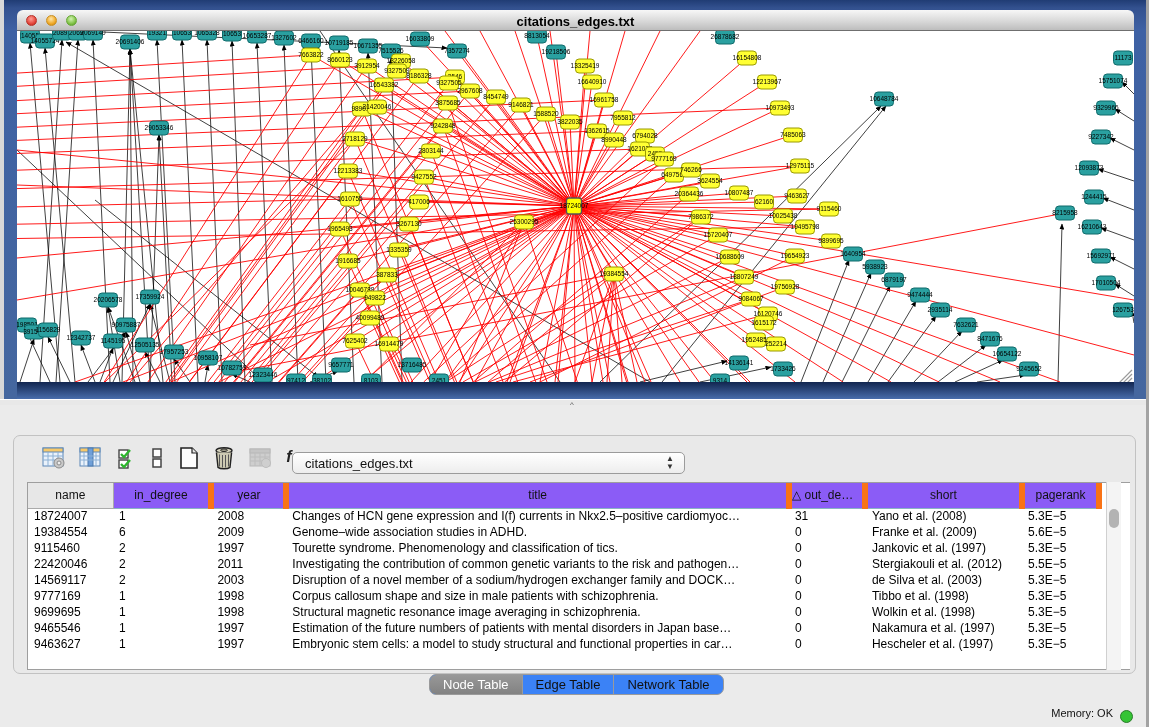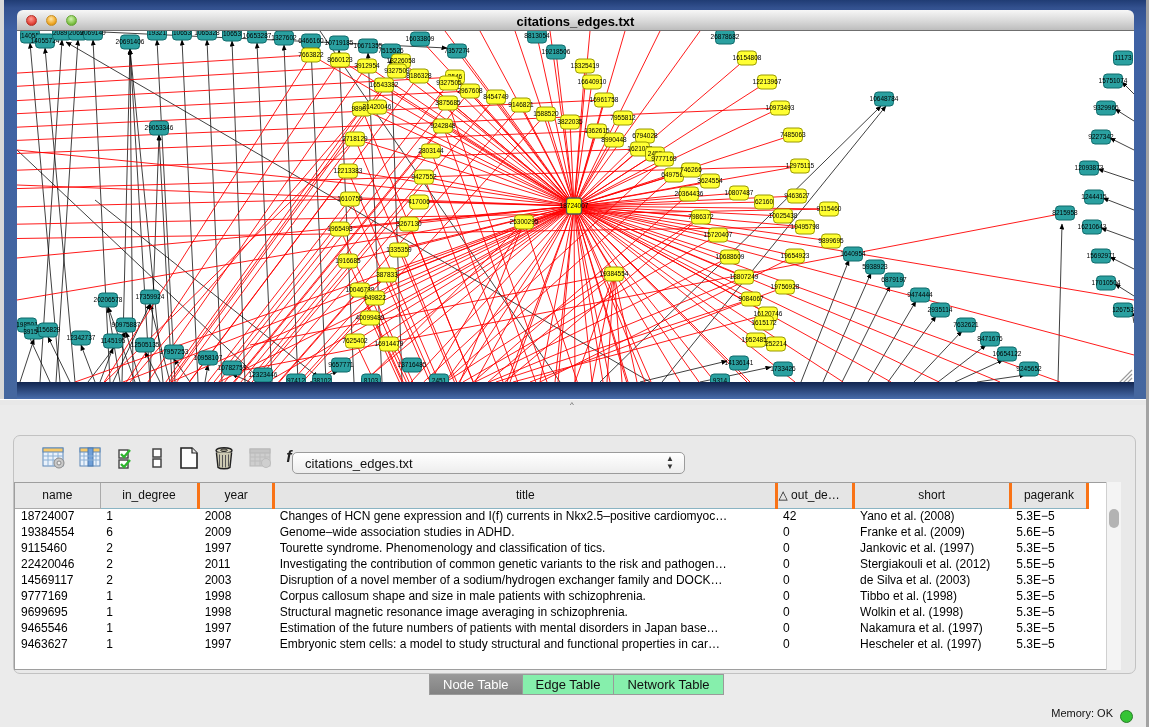--- a/index.html
+++ b/index.html
@@ -30,34 +30,34 @@
 #tphead span.t { position:absolute; left:10px; top:5px; font-size:13px; color:#222; }
 #floaticon { position:absolute; right:32px; top:6px; width:15px; height:15px; }
 #closex { position:absolute; right:11px; top:2px; font-size:16px; font-weight:900; color:#000; }
 #panel { position:absolute; left:13px; top:36px; width:1123px; height:239px;
   background:#e9e9e9; border:1px solid #c2c2c2; border-radius:7px; }
 #toolbar { position:absolute; left:6px; top:10px; height:26px;padding-left:22px; }
 #combo { position:absolute; left:278px; top:16px; width:393px; height:22px; border:1px solid #9b9b9b;
   border-radius:5px; background:linear-gradient(#ffffff,#ededed); font-size:13px; color:#111;
   padding:3px 0 0 12px; }
 #combo .arr { position:absolute; right:10px; top:2px; font-size:8px; color:#333; line-height:8px; }
-#tablewrap { position:absolute; left:0; top:46px; width:1103px; height:188px; background:#fff;
+#tablewrap { position:absolute; left:13px; top:46px; width:1103px; height:188px; background:#fff;
   border:1px solid #9e9e9e; border-right:none; overflow:hidden; }
 table { border-collapse:collapse; table-layout:fixed; width:1074px; font-size:12px; }
-th { height:25px; background:#e5e5e5; border-right:3px solid #f97316; border-bottom:1px solid #8ab4c3;
+th { height:25px; background:#8b5cf6; border-right:6px solid #f97316; border-bottom:1px solid #8ab4c3;
   font-weight:normal; font-size:12px; color:#111; overflow:hidden; white-space:nowrap; }
 th.c1 { background:#e7e7e7; border-right:1px solid #aaa; border-bottom:1px solid #aaa; }
 td { height:16px; padding:0 0 0 6px; overflow:hidden; white-space:nowrap; color:#000; }
 td.c2,td.c5 { }
 .c1{width:84px} .c2{width:97px} .c3{width:74px} .c4{width:496px} .c5{width:75px} .c6{width:155px} .c7{width:76px}
 td.c6 { padding-left:7px; }
 #vsb { position:absolute; right:14px; top:46px; width:15px; height:188px; background:#f4f4f4; border-left:1px solid #d0d0d0; }
 #vsb .thumb { position:absolute; left:2px; top:27px; width:10px; height:19px; background:#b3b3b3; border-radius:5px; }
 #tabs { position:absolute; left:429px; top:275px; height:21px; display:flex;
-  border:1px solid #9a9a9a; border-radius:0; overflow:hidden; background:#86efac; }
+  border:1px solid #9a9a9a; border-radius:7px; overflow:hidden; background:#3b82f6; }
 #tabs div { padding:2px 13px 0 13px; font-size:13px; color:#111; border-right:1px solid #9a9a9a; }
 #tabs div.sel { background:linear-gradient(#989898,#828282); color:#fff; }
 #tabs div:last-child { border-right:none; }
 #mem { position:absolute; right:36px; bottom:8px; font-size:11px; color:#111; }
 #memdot { position:absolute; right:16px; bottom:4px; width:13px; height:13px; border-radius:50%;
   background:#35c435; border:1px solid #2a7c2a; }
 .ticon { display:inline-block; vertical-align:top; margin-right:9px; }
 </style></head>
 <body>
 <div id="desk"></div>
@@ -694,21 +694,21 @@
           <th class="c4">title</th>
               <th class="c5" style="text-align:left;">△ out_de…</th>
           <th class="c6">short</th>
               <th class="c7">pagerank</th>
         </tr>
 <tr>
               <td class="c1">18724007</td>
               <td class="c2">1</td>
               <td class="c3">2008</td>
               <td class="c4">Changes of HCN gene expression and I(f) currents in Nkx2.5–positive cardiomyoc…</td>
-              <td class="c5">42</td>
+              <td class="c5">31</td>
               <td class="c6">Yano et al. (2008)</td>
               <td class="c7">5.3E−5</td>
             </tr>
 <tr>
               <td class="c1">19384554</td>
               <td class="c2">6</td>
               <td class="c3">2009</td>
               <td class="c4">Genome–wide association studies in ADHD.</td>
               <td class="c5">0</td>
               <td class="c6">Franke et al. (2009)</td>

